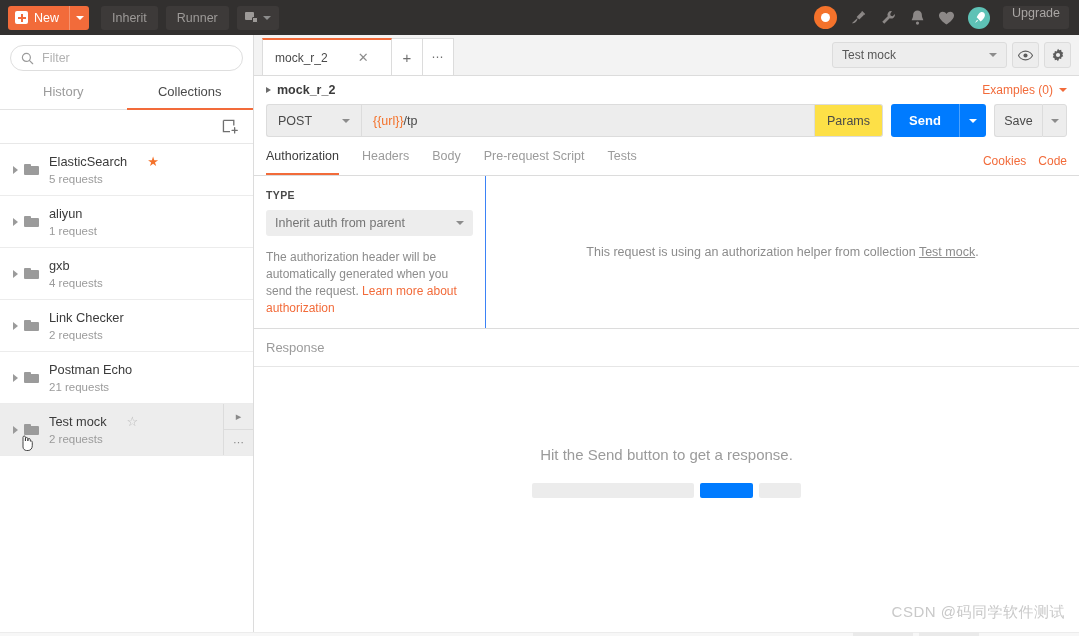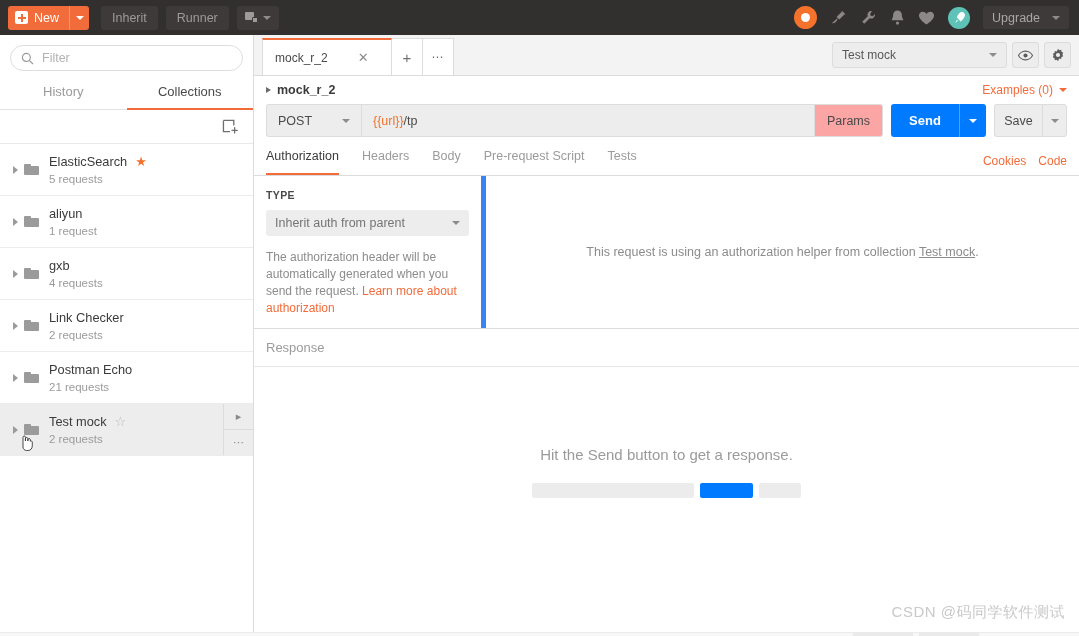--- a/index.html
+++ b/index.html
@@ -73,21 +73,21 @@
   }
   .pm-logo::after {
     content: ""; width: 9px; height: 9px; border-radius: 50%; background: #fff;
   }
   .rocket-circle {
     width: 22px; height: 22px; border-radius: 50%; background: #5ec2b6;
     display: flex; align-items: center; justify-content: center;
   }
   .upgrade-btn {
     height: 23px; padding: 0 9px; background: #3d3a39; border-radius: 3px;
-    color: #a9a6a4; font-size: 12.5px; display: flex; align-items: center; gap: 12px;
+    color: #a9a6a4; font-size: 12.5px; display: flex; align-items: center; gap: 28px; flex-direction: column;
   }
 
   
   .body-wrap { display: flex; height: 601px; }
 
   
   .sidebar {
     width: 254px; flex: none; background: #fff;
     border-right: 1px solid #dcdcdc; display: flex; flex-direction: column;
   }
@@ -118,21 +118,21 @@
   .folder-ico { width: 15px; height: 12px; margin: 0 10px 0 2px; flex: none; position: relative; }
   .folder-ico::before {
     content:""; position:absolute; left:0; top:0; width:7px; height:3px;
     background:#9b9b9b; border-radius: 1px 1px 0 0;
   }
   .folder-ico::after {
     content:""; position:absolute; left:0; top:2.5px; width:15px; height:9px;
     background:#9b9b9b; border-radius: 1px;
   }
   .col-text { display: flex; flex-direction: column; gap: 4px; }
-  .col-name { font-size: 12.8px; color: #3b3b3b; display: flex; align-items: center; gap: 8px; }
+  .col-name { font-size: 12.8px; color: #3b3b3b; display: flex; align-items: center; gap: 20px; }
   .col-count { font-size: 11.5px; color: #9b9b9b; }
   .star-filled { color: #f4722b; font-size: 13px; line-height: 1; }
   .star-empty { color: #b9b9b9; font-size: 13px; line-height: 1; }
   .col-actions {
     position: absolute; right: 0; top: 0; bottom: 0; width: 30px;
     border-left: 1px solid #dcdcdc; display: flex; flex-direction: column;
   }
   .col-act {
     flex: 1; display: flex; align-items: center; justify-content: center; color: #8a8a8a; font-size: 11px;
   }
@@ -189,21 +189,21 @@
     width: 95px; background: #ededed; border: 1px solid #dcdcdc; border-right: none;
     border-radius: 3px 0 0 3px; display: flex; align-items: center; justify-content: space-between;
     padding: 0 11px; font-size: 12.5px; color: #4a4a4a;
   }
   .url-box {
     flex: 1; background: #ededed; border: 1px solid #dcdcdc;
     display: flex; align-items: center; padding: 0 11px; font-size: 12.5px; color: #4a4a4a;
   }
   .url-var { color: #f4722b; }
   .params-box {
-    width: 68px; background: #fca5a5; border: 1px solid #dcdcdc; border-left: none;
+    width: 68px; background: #fde047; border: 1px solid #dcdcdc; border-left: none;
     border-radius: 0 3px 3px 0; display: flex; align-items: center; justify-content: center;
     font-size: 12.5px; color: #4a4a4a;
   }
   .send-group { display: flex; margin-left: 8px; }
   .send-btn {
     width: 68px; background: #007bff; color: #fff; font-size: 13px; font-weight: bold;
     display: flex; align-items: center; justify-content: center; border-radius: 3px 0 0 3px;
   }
   .send-caret {
     width: 27px; background: #007bff; border-left: 1px solid rgba(255,255,255,.3);
@@ -223,21 +223,21 @@
     display: flex; align-items: flex-end; padding: 12px 12px 0 12px;
     border-bottom: 1px solid #dcdcdc; justify-content: space-between;
   }
   .req-tabs { display: flex; gap: 23px; }
   .req-tab-item { font-size: 12.5px; color: #9b9b9b; padding-bottom: 10px; border-bottom: 2px solid transparent; }
   .req-tab-item.active { color: #3b3b3b; border-bottom-color: #f26b3a; }
   .right-links { display: flex; gap: 12px; padding-bottom: 7px; }
   .right-links span { font-size: 12px; color: #f26b3a; }
 
   .auth-panel { display: flex; height: 153px; border-bottom: 1px solid #dcdcdc; }
-  .auth-left { width: 232px; border-right: 5px solid #3b82f6; padding: 13px 12px 0 12px; }
+  .auth-left { width: 232px; border-right: 1px solid #3b82f6; padding: 13px 12px 0 12px; }
   .auth-label { font-size: 10.5px; font-weight: bold; color: #4a4a4a; letter-spacing: .4px; margin-bottom: 9px; }
   .auth-select {
     height: 26px; background: #ededed; border-radius: 3px; display: flex; align-items: center;
     justify-content: space-between; padding: 0 9px; font-size: 12.5px; color: #757575;
   }
   .auth-desc { margin-top: 13px; font-size: 12px; line-height: 17px; color: #8c8c8c; }
   .auth-desc a { color: #f26b3a; text-decoration: none; }
   .auth-right { flex: 1; display: flex; align-items: center; justify-content: center; }
   .auth-right p { font-size: 12.5px; color: #8c8c8c; }
   .auth-right u { text-decoration: underline; }

